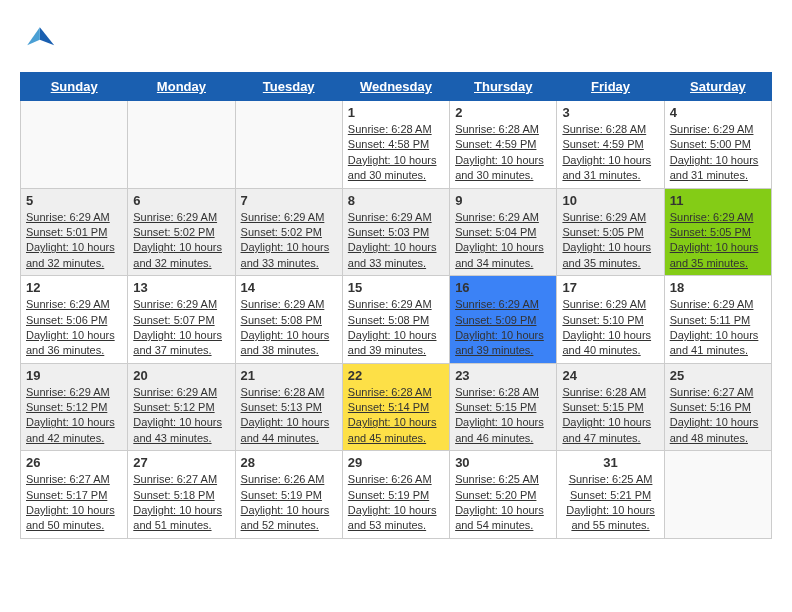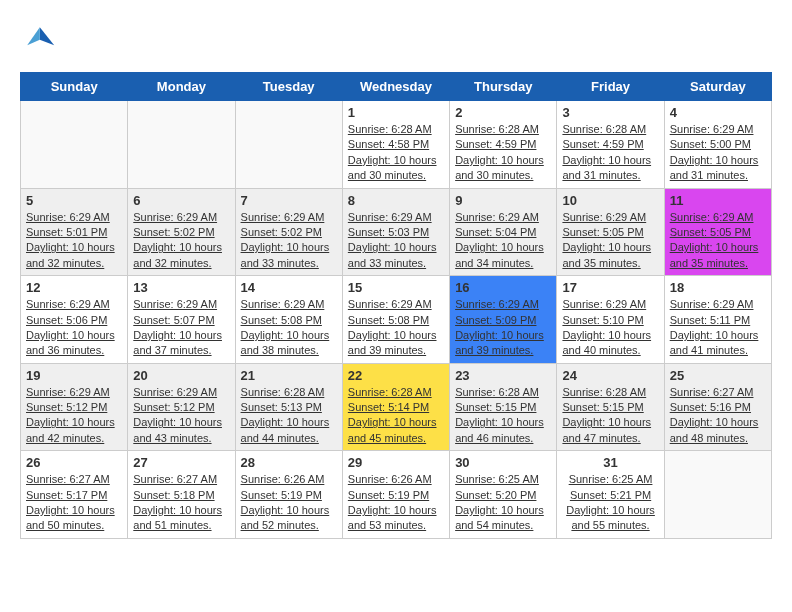--- a/index.html
+++ b/index.html
@@ -51,20 +51,21 @@
       border-collapse: collapse;
       border: 1px solid #ccc;
     }
     .calendar th {
       background: #1a5fb0;
       color: #fff;
       text-align: center;
       padding: 6px 4px;
       font-size: 13px;
       border: 1px solid #1a5fb0;
+      text-decoration: underline;
     }
     .calendar td {
       border: 1px solid #ccc;
       vertical-align: top;
       padding: 4px 5px;
       width: calc(100% / 7);
       min-height: 80px;
       font-size: 11px;
       color: #333;
       background: #fff;
@@ -196,21 +197,21 @@
 Daylight: 10 hours
 and 34 minutes.</div>
         </td>
         <td style="background: rgb(239, 239, 239);">
           <span class="day-number">10</span>
           <div class="day-info" style="white-space: pre-line;">Sunrise: 6:29 AM
 Sunset: 5:05 PM
 Daylight: 10 hours
 and 35 minutes.</div>
         </td>
-        <td style="background: #d946ef; margin-left: 8px;">
+        <td style="background: #84cc16; margin-left: 8px;">
           <span class="day-number">11</span>
           <div class="day-info" style="white-space: pre-line;">Sunrise: 6:29 AM
 Sunset: 5:05 PM
 Daylight: 10 hours
 and 35 minutes.</div>
         </td>
       </tr>
       <tr>
         <td style="background: rgb(255, 255, 255);">
           <span class="day-number">12</span>

